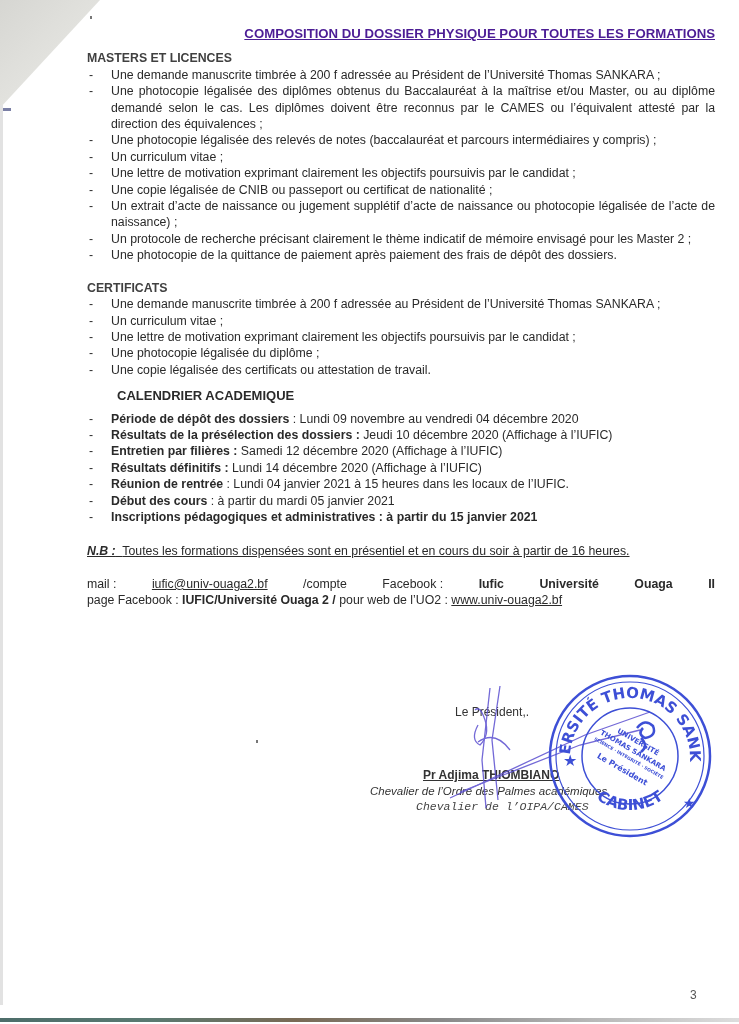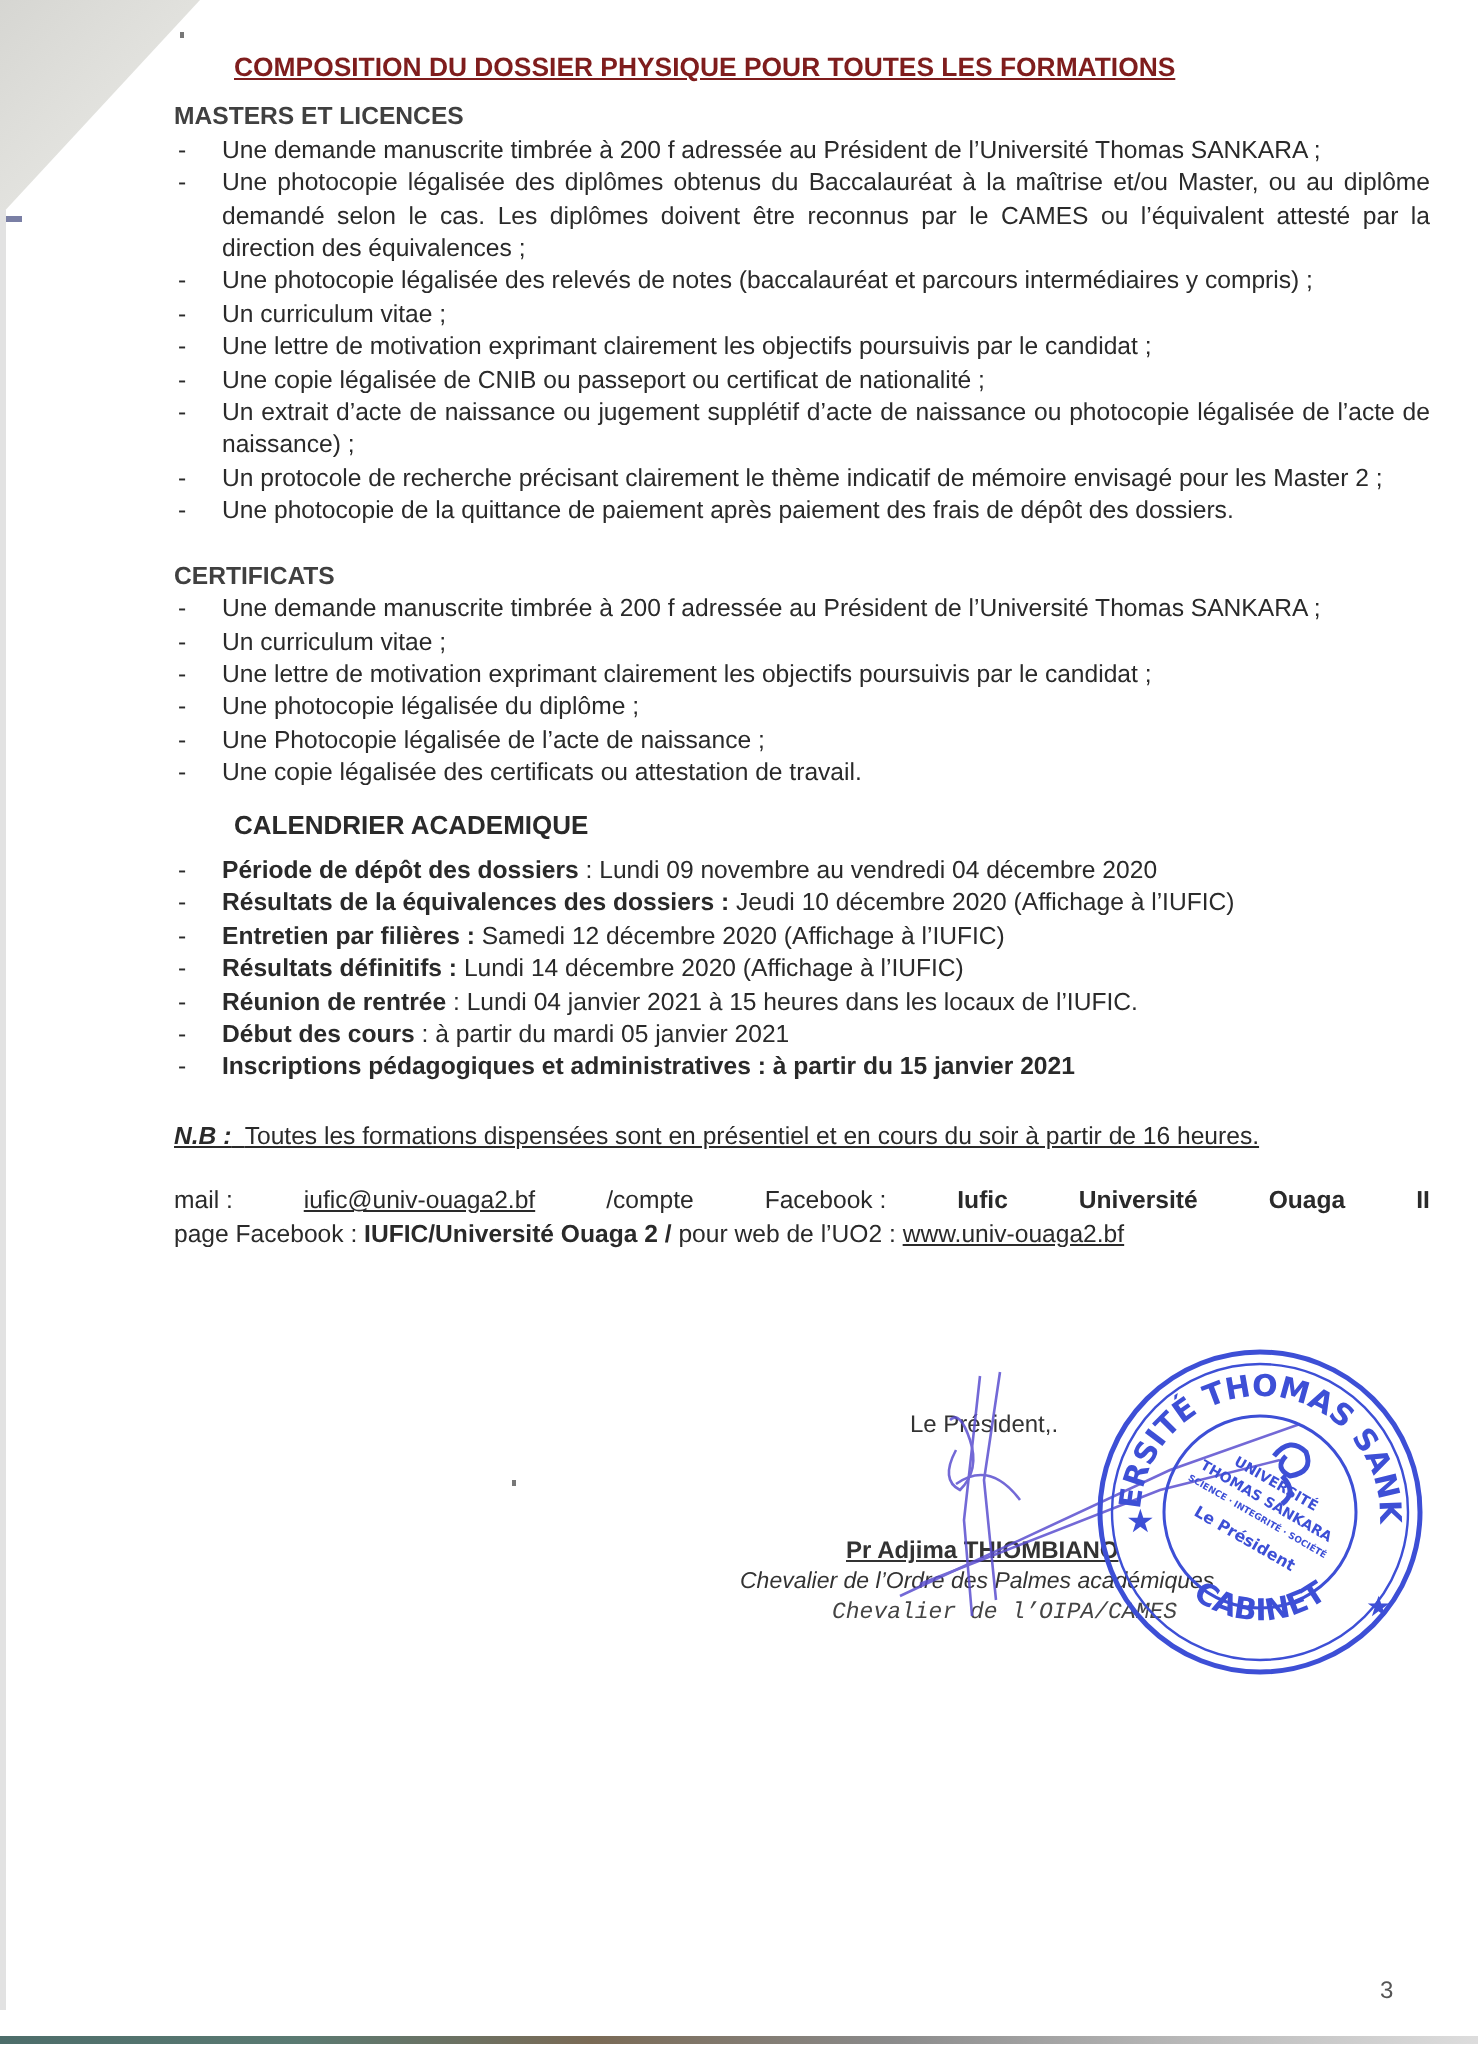--- a/index.html
+++ b/index.html
@@ -12,21 +12,21 @@
     background: linear-gradient(135deg, #d6d6d2 0%, #e4e4e0 60%, #efefec 100%);
     clip-path: polygon(0 0, 100% 0, 0 100%);
   }
   .fold-edge { position: absolute; left: 0; top: 105px; width: 3px; height: 900px; background: #e2e2e2; }
   .fold-mark { position: absolute; left: 3px; top: 108px; width: 8px; height: 3px; background: #7a7fa5; }
   .bottom-bar {
     position: absolute; left: 0; bottom: 2px; width: 739px; height: 4px;
     background: linear-gradient(90deg, #4d6d6a 0%, #5a7a72 20%, #7a6a55 40%, #8a8a8a 60%, #b8b8b8 80%, #dddddd 100%);
   }
   .content { position: absolute; left: 87px; top: 26px; width: 628px; font-size: 12.3px; line-height: 16.4px; }
-  .title { text-align: left; font-weight: bold; font-size: 13.2px; text-decoration: underline; color: #7f1d1d; margin: 0 0 8px 0; padding-left: 30px; }
+  .title { text-align: right; font-weight: bold; font-size: 13.2px; text-decoration: underline; color: #4c1d95; margin: 0 0 8px 0; padding-left: 30px; }
   .section-head { font-weight: bold; font-size: 12.3px; margin: 0; color: #404040; }
   ul.dash { list-style: none; margin: 0; padding: 0; }
   ul.dash li { position: relative; padding-left: 24px; }
   ul.dash li::before { content: "-"; position: absolute; left: 2px; top: 0; }
   .justify { text-align: justify; }
   .gap { height: 16px; }
   .cal-title { text-align: left; font-weight: bold; font-size: 13px; margin: 10px 0 6px 0; padding-left: 30px; }
   .nb { margin-top: 18px; text-decoration: underline; }
   .nb b { text-decoration: underline; font-style: italic; }
   .contact { margin-top: 16px; }
@@ -66,28 +66,27 @@
     <li>Une photocopie de la quittance de paiement après paiement des frais de dépôt des dossiers.</li>
   </ul>
 
   <div class="gap"></div>
   <div class="section-head">CERTIFICATS</div>
   <ul class="dash">
     <li>Une demande manuscrite timbrée à 200 f adressée au Président de l’Université Thomas SANKARA ;</li>
     <li>Un curriculum vitae ;</li>
     <li>Une lettre de motivation exprimant clairement les objectifs poursuivis par le candidat ;</li>
     <li>Une photocopie légalisée du diplôme ;</li>
-    <li>Une Photocopie légalisée de l’acte de naissance ;</li>
     <li>Une copie légalisée des certificats ou attestation de travail.</li>
   </ul>
 
   <div class="cal-title">CALENDRIER ACADEMIQUE</div>
   <ul class="dash">
     <li><b>Période de dépôt des dossiers</b><span> : </span><span>Lundi 09 novembre au vendredi 04 décembre 2020</span></li>
-    <li><b>Résultats de la équivalences des dossiers :</b><span>  </span><span>Jeudi 10 décembre 2020 (Affichage à l’IUFIC)</span></li>
+    <li><b>Résultats de la présélection des dossiers :</b><span>  </span><span>Jeudi 10 décembre 2020 (Affichage à l’IUFIC)</span></li>
     <li><b>Entretien par filières :</b><span> </span><span>Samedi 12 décembre 2020 (Affichage à l’IUFIC)</span></li>
     <li><b>Résultats définitifs :</b><span> </span><span>Lundi 14 décembre 2020 (Affichage à l’IUFIC)</span></li>
     <li><b>Réunion de rentrée</b><span> : </span><span>Lundi 04 janvier 2021 à 15 heures dans les locaux de l’IUFIC.</span></li>
     <li><b>Début des cours</b><span> : </span><span>à partir du mardi 05 janvier 2021</span></li>
     <li><b>Inscriptions pédagogiques et administratives : à partir du 15 janvier 2021</b></li>
   </ul>
 
   <div class="nb">
     <b>N.B :</b>&nbsp;
     <span>Toutes les formations dispensées sont en présentiel et en cours du soir à partir de 16 heures.</span>

